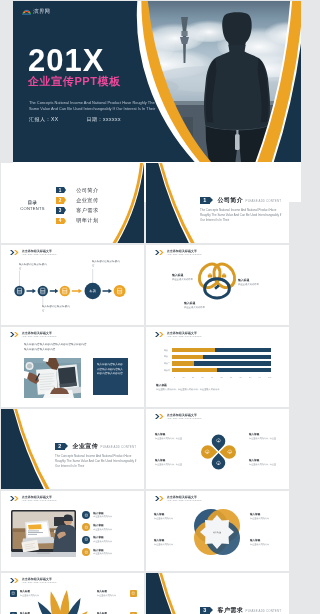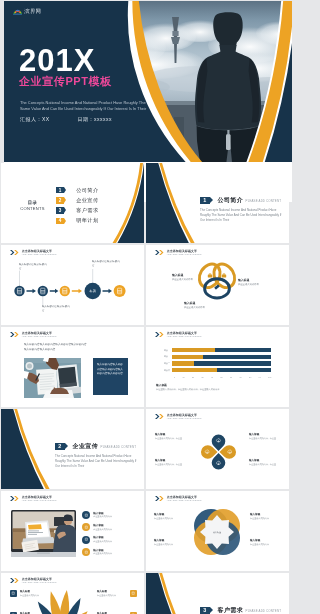--- a/index.html
+++ b/index.html
@@ -1,19 +1,19 @@
 <!DOCTYPE html>
 <html><head>
 <meta charset="utf-8">
 <style>
   html,body{margin:0;padding:0;}
   body{width:290px;height:614px;background:#e6e7e9;font-family:"Liberation Sans",sans-serif;overflow:hidden;}
   .page{position:absolute;left:0;top:0;width:290px;height:614px;background:#e6e7e9;}
   .slide{position:absolute;background:#ffffff;overflow:hidden;}
-  .cover{left:4px;top:1px;width:288px;height:201px;}
+  .cover{left:13px;top:1px;width:288px;height:201px;}
   .s{width:143px;height:80px;}
   .c0{left:1px;} .c1{left:146px;}
   .r0{top:163px;} .r1{top:245px;} .r2{top:327px;} .r3{top:409px;} .r4{top:491px;} .r5{top:573px;}
   svg{display:block;}
   .abs{position:absolute;}
   .cover-logo{left:9px;top:6px;display:flex;align-items:flex-end;gap:1.8px;}
   .cover-logo-txt{color:#d7dee4;font-size:5.4px;letter-spacing:0.3px;line-height:1;position:relative;top:-0.5px;font-family:"Liberation Sans",sans-serif;}
   .cover-year{left:15px;top:44px;color:#ffffff;font-size:31px;font-weight:bold;letter-spacing:1px;line-height:1;font-family:"Liberation Sans",sans-serif;}
   .cover-title{left:15px;top:75px;color:#ec4899;font-size:11px;font-weight:bold;letter-spacing:0.6px;line-height:1;}
   .cover-sub{left:16px;top:99px;color:#b8c3cd;font-size:3.9px;line-height:1.5;letter-spacing:0.02px;width:150px;white-space:nowrap;}

